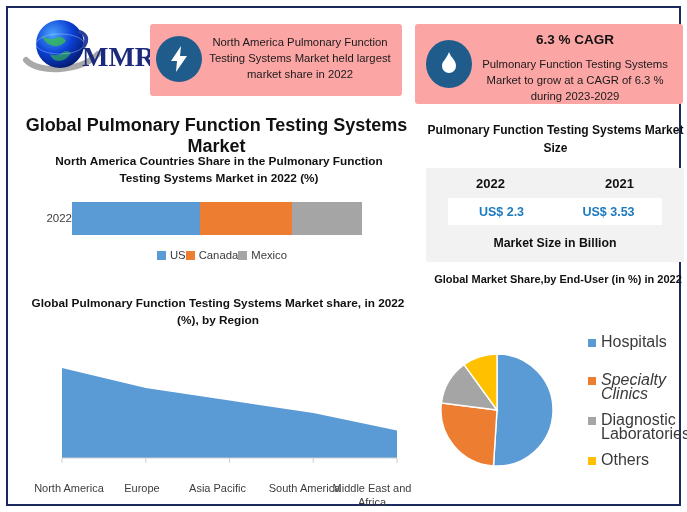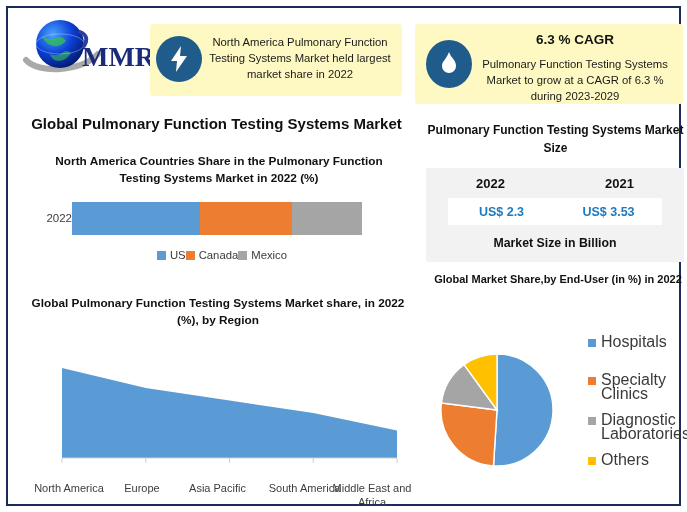--- a/index.html
+++ b/index.html
@@ -28,21 +28,21 @@
   .header{
     position:absolute;left:0;top:0;width:100%;height:96px;
   }
   .logo{
     position:absolute;left:12px;top:6px;width:130px;height:72px;
   }
   .logo svg{display:block;}
 
   .hl-card{
     position:absolute;
-    background:#fef9c3;
+    background:#fca5a5;
     border-radius:3px;
     box-sizing:border-box;
   }
   .hl-card.left{left:142px;top:16px;width:252px;height:72px;}
   .hl-card.right{left:407px;top:16px;width:268px;height:80px;}
 
   .hl-icon{
     position:absolute;
     border-radius:50%;
     background:#1f5c8b;
@@ -61,21 +61,21 @@
   .hl-card.left .hl-text{left:52px;top:10px;width:196px;}
   .hl-card.right .hl-text{left:58px;top:32px;width:204px;}
   .hl-cagr{
     position:absolute;left:58px;top:8px;width:204px;
     text-align:center;font-weight:bold;font-size:13.5px;color:#111;
   }
 
   
   .main-title{
     position:absolute;left:16px;top:107px;width:385px;
-    text-align:center;font-weight:bold;font-size:15px;color:#111;
+    text-align:center;font-weight:bold;font-size:18px;color:#111;
   }
 
   .sub-title{
     position:absolute;
     text-align:center;font-weight:bold;font-size:11.8px;
     line-height:17px;color:#111;
   }
   .bar-title{left:26px;top:145px;width:370px;}
 
   
@@ -264,21 +264,21 @@
             <path d="M 57 57 L 24.08 11.70 A 56 56 0 0 1 57.00 1.00 Z" fill="#ffc000" stroke="#ffffff" stroke-width="1.4"></path>
           </g>
     </svg>
   </div>
 
   <div class="pie-legend">
     <div class="pl-item" style="top:0px;left:0;">
       <span class="pl-swatch" id="pw0" style="background: rgb(91, 155, 213);"></span>
       <span class="pl-label">Hospitals</span>
     </div>
-    <div class="pl-item" style="top:38px;left:0;width:90px;">
+    <div class="pl-item" style="top:38px;left:0;width:90px;font-style:italic;">
       <span class="pl-swatch" id="pw1" style="background: rgb(237, 125, 49);"></span>
       <span class="pl-label">Specialty Clinics</span>
     </div>
     <div class="pl-item" style="top:78px;left:0;width:96px;">
       <span class="pl-swatch" id="pw2" style="background: rgb(165, 165, 165);"></span>
       <span class="pl-label">Diagnostic Laboratories</span>
     </div>
     <div class="pl-item" style="top:118px;left:0;">
       <span class="pl-swatch" id="pw3" style="background: rgb(255, 192, 0);"></span>
       <span class="pl-label">Others</span>

